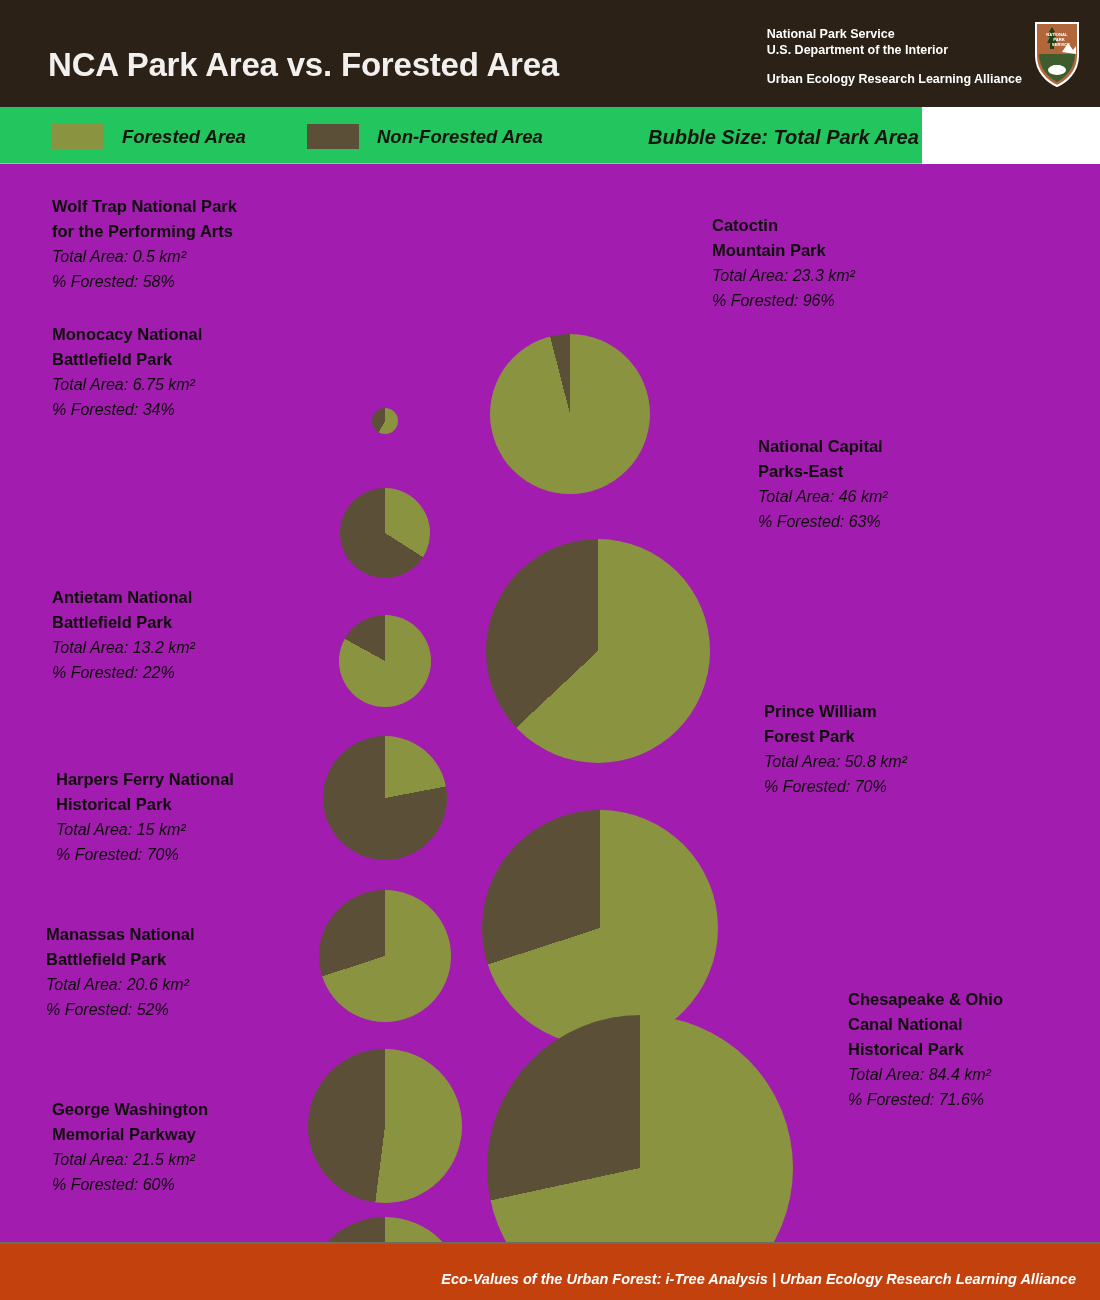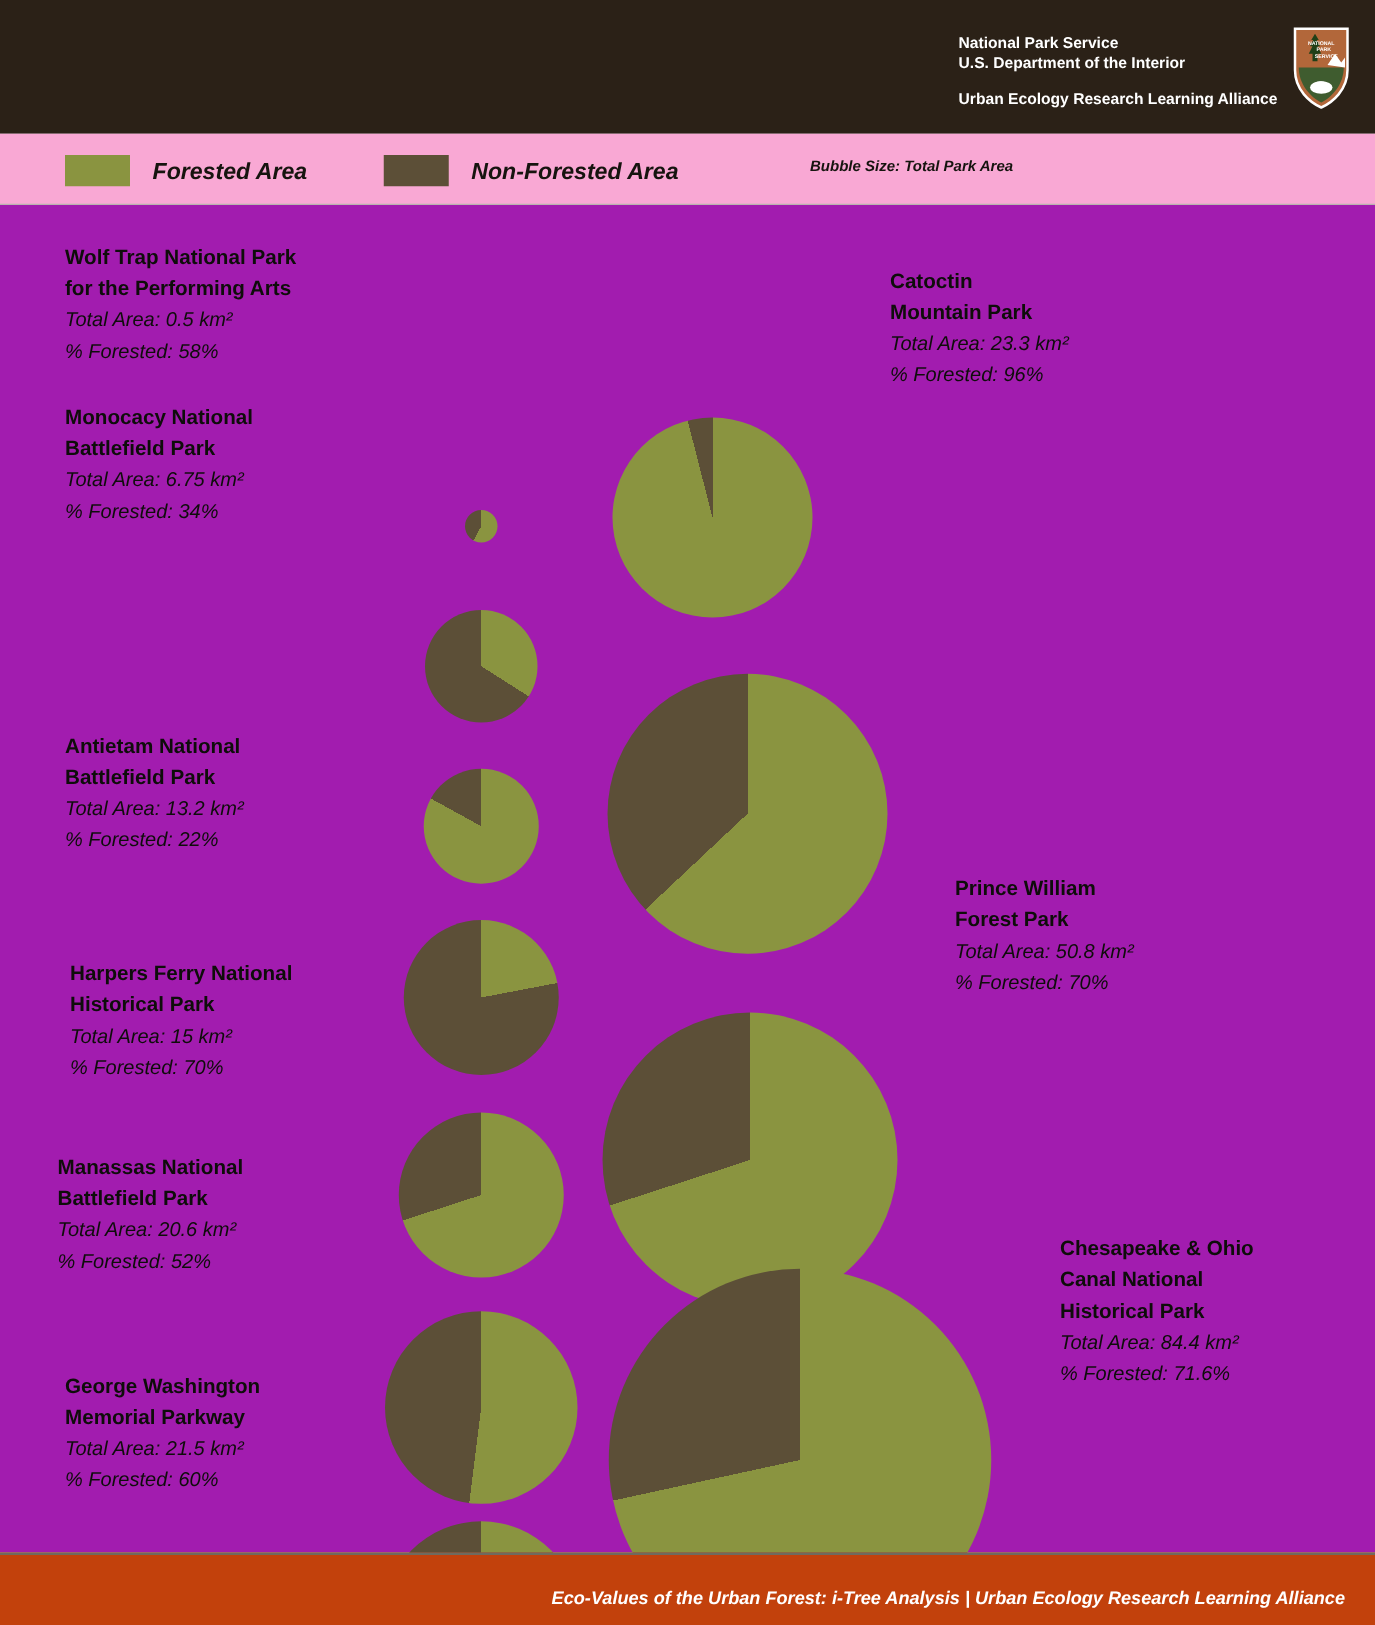--- a/index.html
+++ b/index.html
@@ -41,33 +41,33 @@
     margin-top: 14px; white-space: nowrap;
   }
   .nps-logo {
     position: absolute; right: 18px; top: 20px;
     width: 50px; height: 68px;
   }
 
   
   .legend {
     position: absolute; left: 0; top: 107px;
-    width: 1100px; height: 57px;
-    background: #f9a8d4;
+    width: 922px; height: 57px;
+    background: #22c55e;
     border-bottom: 1px solid #b9b4ae;
   }
   .legend-item { position: absolute; top: 17px; display: flex; align-items: center; }
   .legend-sw { width: 52px; height: 25px; display: inline-block; }
   .legend-label {
     margin-left: 18px; font-size: 18.5px; font-weight: bold;
     font-style: italic; color: #16140f; white-space: nowrap;
   }
   .legend-bubble {
     position: absolute; left: 648px; top: 19px;
-    font-size: 12px; font-weight: bold; font-style: italic;
+    font-size: 20px; font-weight: bold; font-style: italic;
     color: #16140f; white-space: nowrap;
   }
 
   
   .canvas {
     position: absolute; left: 0; top: 164px;
     width: 1100px; height: 1078px;
     background: #a21caf;
   }
 
@@ -99,20 +99,21 @@
     position: absolute; left: 0; top: 0; width: 1100px; height: 2px;
     background: #6f6a5e;
   }
 </style>
 </head>
 <body>
 
 <div id="page">
 
   <div class="header">
+    <div class="header-title">NCA Park Area vs. Forested Area</div>
     <div class="agency-block">
       <div class="agency-line">National Park Service</div>
       <div class="agency-line">U.S. Department of the Interior</div>
       <div class="agency-sub">Urban Ecology Research Learning Alliance</div>
     </div>
     <div class="nps-logo">
       <svg viewBox="0 0 50 68" width="50" height="68">
         <path d="M4 3 H46 V36 C46 52 34 62 25 66 C16 62 4 52 4 36 Z" fill="#b2673a" stroke="#ffffff" stroke-width="2"></path>
         <path d="M7 34 C7 48 17 58 25 62 C33 58 43 48 43 34 Z" fill="#3f5c2f"></path>
         <path d="M30 32 l6 -9 l5 7 l3 -4 v8 Z" fill="#ffffff"></path>
@@ -183,20 +184,26 @@
         <div class="park-stat"><span class="stat-key">% Forested:</span><span> 60%</span></div>
       </div>
       <div class="pie" style="left: 490px; top: 170px; width: 160px; height: 160px; background: conic-gradient(rgb(138, 148, 64) 0deg, rgb(138, 148, 64) 345.6deg, rgb(92, 79, 55) 345.6deg, rgb(92, 79, 55) 360deg);"></div>
       <div class="park-label" style="left: 696px; top: 49px; margin-left: 16px;">
         <div class="park-name">Catoctin</div>
         <div class="park-name">Mountain Park</div>
         <div class="park-stat"><span class="stat-key">Total Area:</span><span> 23.3 km²</span></div>
         <div class="park-stat"><span class="stat-key">% Forested:</span><span> 96%</span></div>
       </div>
       <div class="pie" style="left: 486px; top: 375px; width: 224px; height: 224px; background: conic-gradient(rgb(138, 148, 64) 0deg, rgb(138, 148, 64) 226.8deg, rgb(92, 79, 55) 226.8deg, rgb(92, 79, 55) 360deg);"></div>
+      <div class="park-label" style="left: 758px; top: 270px;">
+        <div class="park-name">National Capital</div>
+        <div class="park-name">Parks-East</div>
+        <div class="park-stat"><span class="stat-key">Total Area:</span><span> 46 km²</span></div>
+        <div class="park-stat"><span class="stat-key">% Forested:</span><span> 63%</span></div>
+      </div>
       <div class="pie" style="left: 482px; top: 646px; width: 236px; height: 236px; background: conic-gradient(rgb(138, 148, 64) 0deg, rgb(138, 148, 64) 252deg, rgb(92, 79, 55) 252deg, rgb(92, 79, 55) 360deg);"></div>
       <div class="park-label" style="left: 764px; top: 535px;">
         <div class="park-name">Prince William</div>
         <div class="park-name">Forest Park</div>
         <div class="park-stat"><span class="stat-key">Total Area:</span><span> 50.8 km²</span></div>
         <div class="park-stat"><span class="stat-key">% Forested:</span><span> 70%</span></div>
       </div>
       <div class="pie" style="left: 487px; top: 851px; width: 306px; height: 306px; background: conic-gradient(rgb(138, 148, 64) 0deg, rgb(138, 148, 64) 257.76deg, rgb(92, 79, 55) 257.76deg, rgb(92, 79, 55) 360deg);"></div>
       <div class="park-label" style="left: 848px; top: 823px;">
         <div class="park-name">Chesapeake &amp; Ohio</div>

